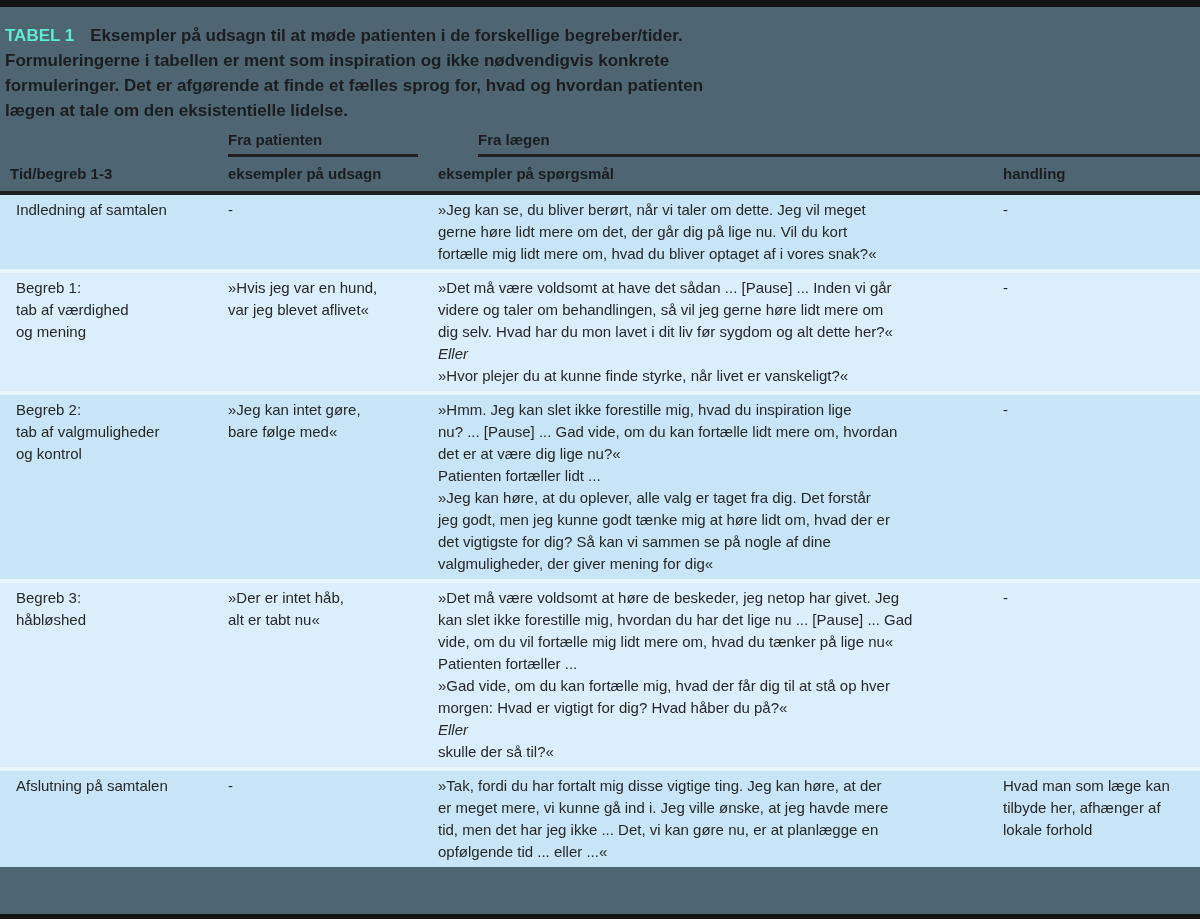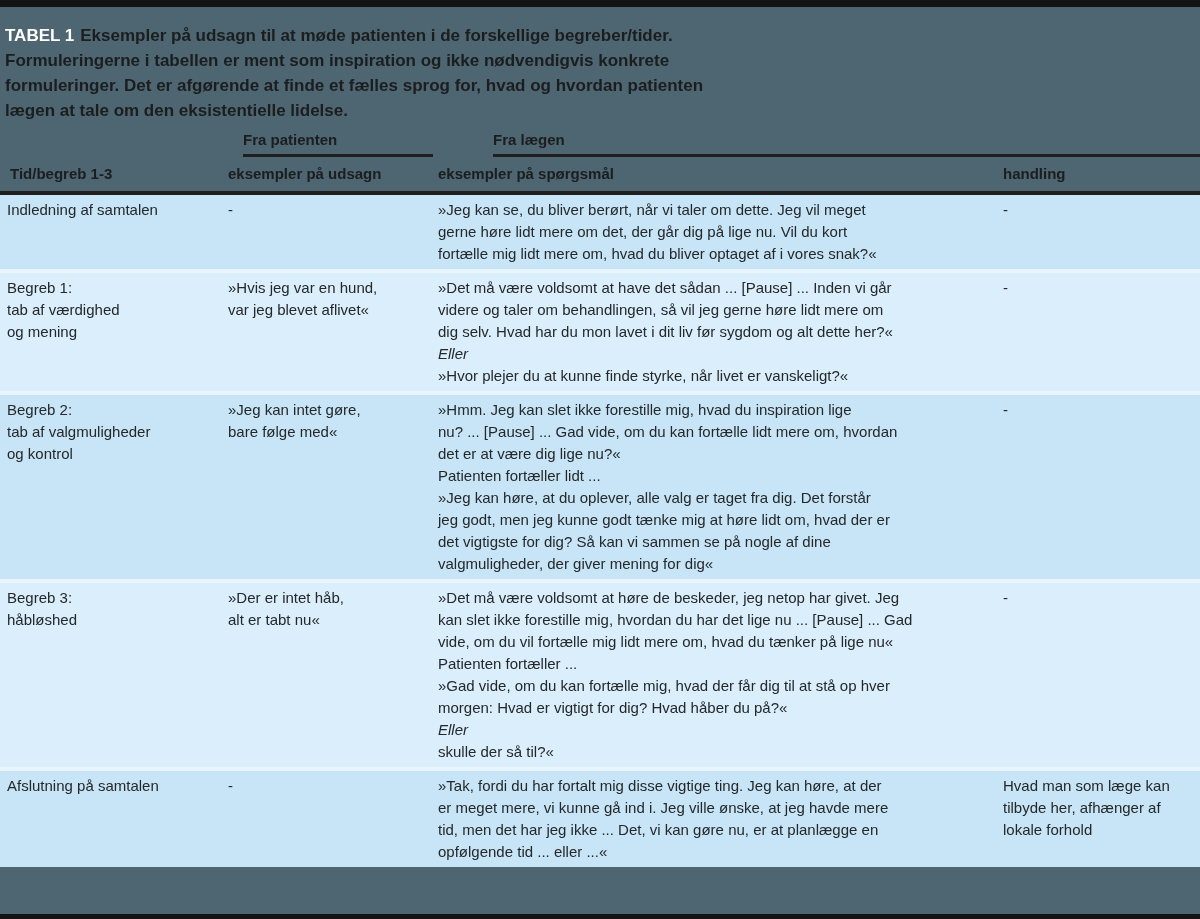--- a/index.html
+++ b/index.html
@@ -18,25 +18,25 @@
   .bar-bottom { height:5px; background:#141414; flex:0 0 auto; }
   .bottom-band { flex:1 1 auto; background:#4d6671; }
 
   
   .title-area {
     padding:16px 20px 8px 5px;
     font-size:17px; font-weight:bold;
     line-height:25px;
     color:#1b1d1f;
   }
-  .title-label { color:#ffffff; margin-right:6px; }
+  .title-label { color:#5eead4; margin-right:16px; }
 
   
   .thead { border-bottom:4px solid #1f1f1f; }
-  .hgrid { display:grid; grid-template-columns:228px 210px 565px 197px;padding-left:15px; }
+  .hgrid { display:grid; grid-template-columns:228px 210px 565px 197px; }
   .group-row { align-items:end; }
   .group-cell-patient { grid-column:2; }
   .group-cell-doctor  { grid-column:3 / span 2; }
   .group-inner-patient {
     border-bottom:3px solid #1f1f1f;
     margin-right:20px;
     padding-bottom:5px;
   }
   .group-inner-doctor {
     border-bottom:3px solid #1f1f1f;
@@ -52,21 +52,21 @@
   .trow {
     display:grid; grid-template-columns:228px 210px 565px 197px;
     margin-bottom:4px;
     font-size:15px; line-height:22px; color:#25282a;
     padding:4px 0;
   }
   .trow:last-child { margin-bottom:0; }
   .trow:nth-child(odd)  { background:#c7e5f6; }
   .trow:nth-child(even) { background:#daeefb; }
   .cell { padding-right:8px; }
-  .cell.tid { padding-left:7px; }
+  .cell.tid { padding-left:16px; }
   .cell.handling { padding-right:12px; }
   .line { min-height:22px; }
   .line.italic { font-style:italic; }
 </style>
 </head>
 <body>
 
 <div class="page">
   <div class="bar-top"></div>
 

